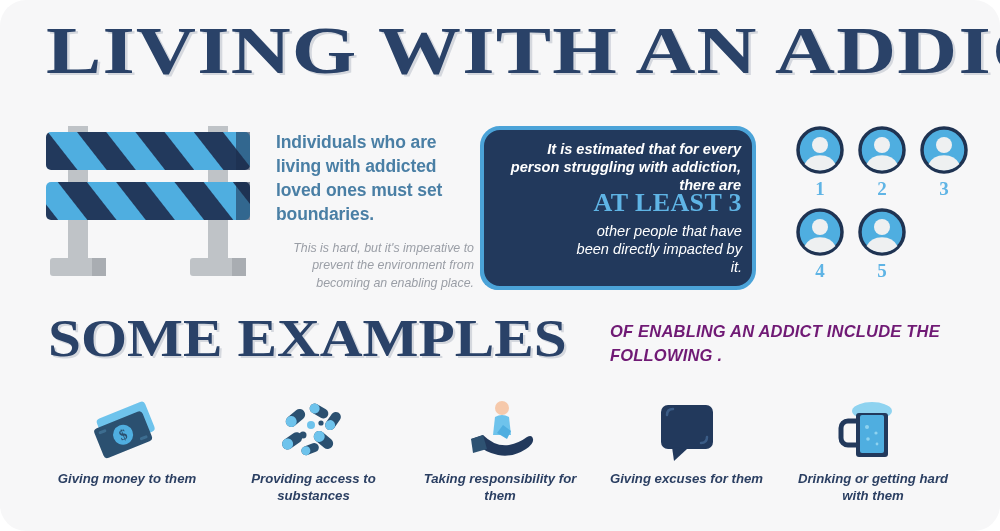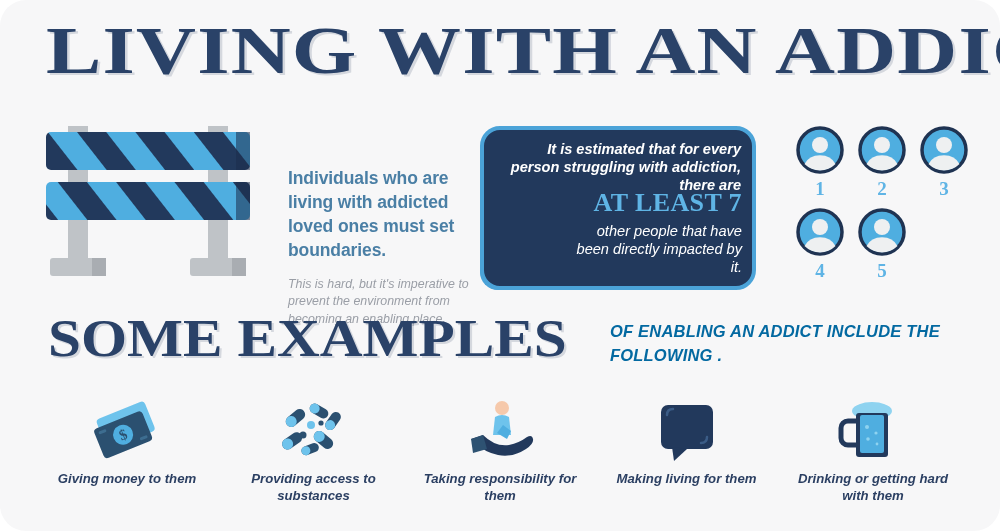--- a/index.html
+++ b/index.html
@@ -45,39 +45,38 @@
     position: absolute;
     left: 40px;
     top: 122px;
     width: 226px;
     height: 168px;
   }
 
   
   .intro-block {
     position: absolute;
-    left: 288px;
+    left: 276px;
     top: 131px;
     width: 198px;
-    margin-top: 36px;
   }
   .intro-headline {
     font-size: 17.5px;
     font-weight: bold;
     line-height: 1.37;
     color: #4a7fa5;
     letter-spacing: -0.1px;
   }
   .intro-sub {
     margin-top: 13px;
     font-size: 12.4px;
     font-style: italic;
     line-height: 1.4;
     color: #9a9ea6;
-    text-align: left;
+    text-align: right;
   }
 
   
   .bubble-wrap {
     position: absolute;
     left: 480px;
     top: 126px;
     width: 276px;
     height: 164px;
     text-align: right;
@@ -197,21 +196,21 @@
   }
   .examples-sub {
     position: absolute;
     left: 610px;
     top: 320px;
     width: 360px;
     font-size: 16.5px;
     font-style: italic;
     font-weight: bold;
     line-height: 1.45;
-    color: #0369a1;
+    color: #701a75;
     letter-spacing: 0.2px;
   }
 
   
   .ex-row {
     position: absolute;
     left: 40px;
     top: 395px;
     width: 920px;
     display: flex;
@@ -273,21 +272,21 @@
     <div class="intro-headline">Individuals who are living with addicted loved ones must set boundaries.</div>
     <div class="intro-sub">This is hard, but it's imperative to prevent the environment from becoming an enabling place.</div>
   </div>
 
   <div class="bubble-wrap">
     <div class="bubble-tail"></div>
     <div class="bubble-box"></div>
     <div class="bubble-tail-mask"></div>
     <div class="bubble-text">It is estimated that for every person struggling with addiction, there are</div>
     <div class="bubble-line2">
-      <span class="emph">AT LEAST 7</span>
+      <span class="emph">AT LEAST 3</span>
     </div>
     <div class="bubble-tail-text">other people that have been directly impacted by it.</div>
   </div>
 
   <div class="people">
     <div class="people-row">
       <div class="person">
         <svg width="48" height="48" viewBox="0 0 48 48">
           <circle cx="24" cy="24" r="22" fill="#4faee0" stroke="#1f3352" stroke-width="3.5"></circle>
           <circle cx="24" cy="19" r="8" fill="#eef0f1"></circle>
@@ -406,21 +405,21 @@
 
     <div class="ex-item">
       <div class="ex-icon">
         <svg width="78" height="68" viewBox="0 0 78 68">
           <rect x="13" y="8" width="52" height="44" rx="7" fill="#22395c"></rect>
           <path d="M24 50 l2 14 l13 -12 Z" fill="#22395c"></path>
           <path d="M19 18 q0 -6 6 -6" stroke="#3b5c86" stroke-width="2.5" fill="none" stroke-linecap="round"></path>
           <path d="M59 40 q0 6 -6 6" stroke="#3b5c86" stroke-width="2.5" fill="none" stroke-linecap="round"></path>
         </svg>
       </div>
-      <div class="ex-label">Making living for them</div>
+      <div class="ex-label">Giving excuses for them</div>
     </div>
 
     <div class="ex-item">
       <div class="ex-icon">
         <svg width="78" height="68" viewBox="0 0 78 68">
           <ellipse cx="38" cy="13" rx="18" ry="8" fill="#8fd3f0"></ellipse>
           <ellipse cx="26" cy="14" rx="8" ry="6" fill="#8fd3f0"></ellipse>
           <ellipse cx="50" cy="14" rx="8" ry="6" fill="#8fd3f0"></ellipse>
           <rect x="22" y="16" width="32" height="44" rx="3" fill="#22395c"></rect>
           <rect x="26" y="18" width="24" height="38" rx="2" fill="#4faee0"></rect>

